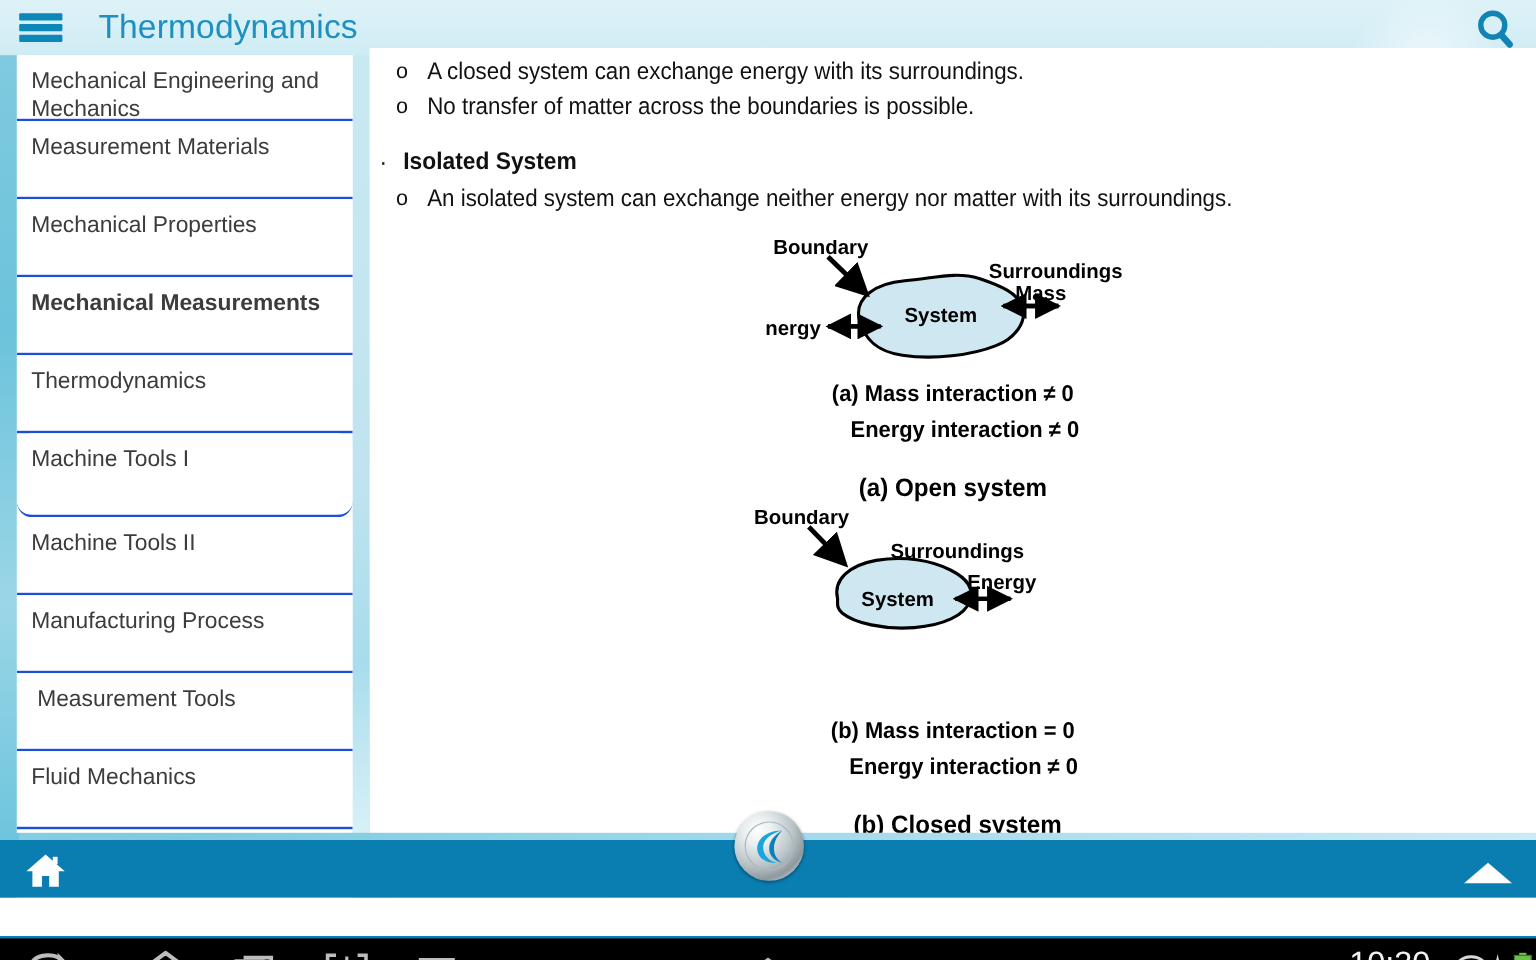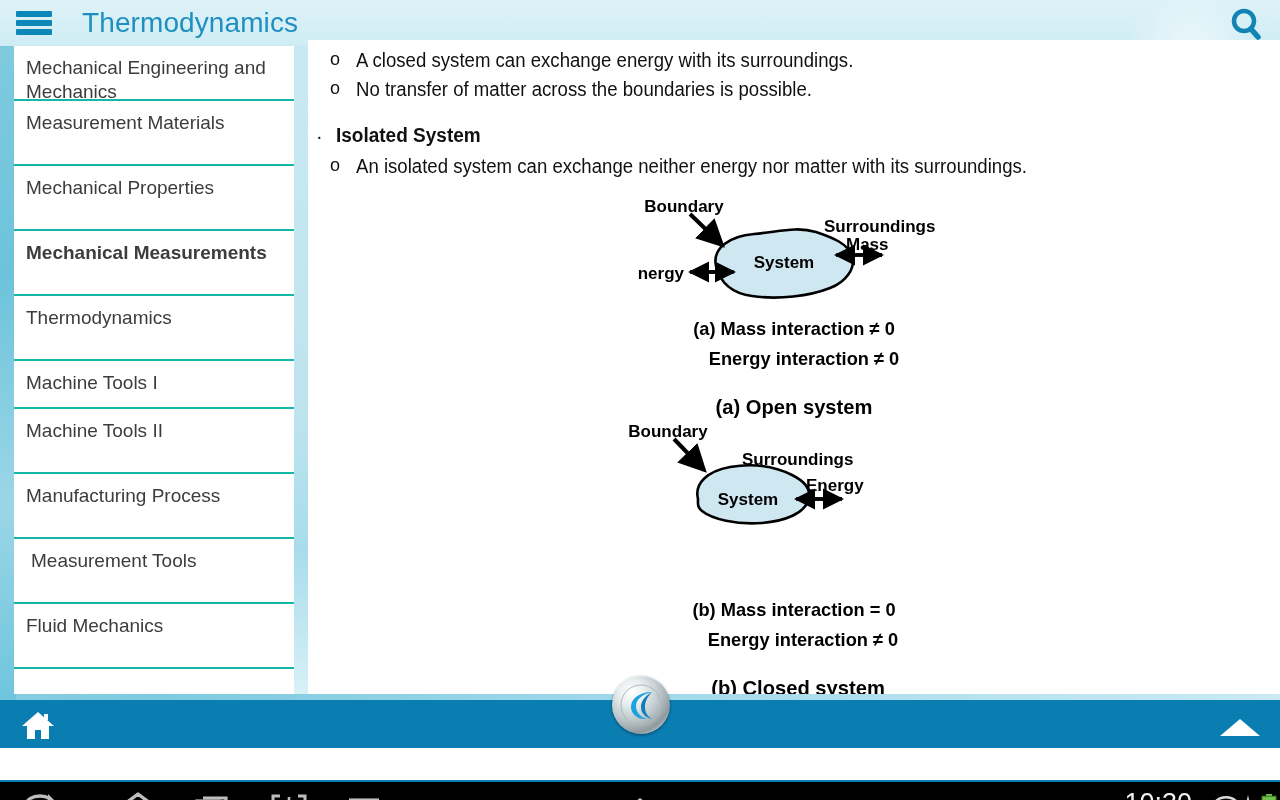--- a/index.html
+++ b/index.html
@@ -49,21 +49,21 @@
     position:absolute; right:12px; top:4px; width:44px; height:40px; cursor:pointer;
   }
 
   
   #sidebar {
     position:absolute; left:14px; top:46px; width:280px; height:648px;
     background:#ffffff; overflow:hidden;
   }
   .side-item {
     position:relative; background:#ffffff;
-    border-bottom:2px solid #14b8a6;
+    border-bottom:2px solid #1d4ed8;
     padding:10px 12px 0 12px;
     cursor:pointer;
   }
   .side-item .label {
     font-size:19px; color:#3c3c3c; line-height:1.28;
   }
   #sidebar-fade {
     position:absolute; left:14px; bottom:46px; width:280px; height:48px;
     background:linear-gradient(180deg, rgba(255,255,255,0) 0%, rgba(255,255,255,.88) 62%, #fff 100%);
     pointer-events:none;
@@ -158,21 +158,21 @@
     </div>
     <div class="side-item" style="height: 65px;">
       <div class="label">Mechanical Properties</div>
     </div>
     <div class="side-item" style="height: 65px; font-weight: bold;">
       <div class="label">Mechanical Measurements</div>
     </div>
     <div class="side-item" style="height: 65px;">
       <div class="label">Thermodynamics</div>
     </div>
-    <div class="side-item" style="height: 48px;">
+    <div class="side-item" style="height: 70px; border-radius: 13px;">
       <div class="label">Machine Tools I</div>
     </div>
     <div class="side-item" style="height: 65px;">
       <div class="label">Machine Tools II</div>
     </div>
     <div class="side-item" style="height: 65px;">
       <div class="label">Manufacturing Process</div>
     </div>
     <div class="side-item" style="height: 65px; padding-left: 17px;">
       <div class="label">Measurement Tools</div>

